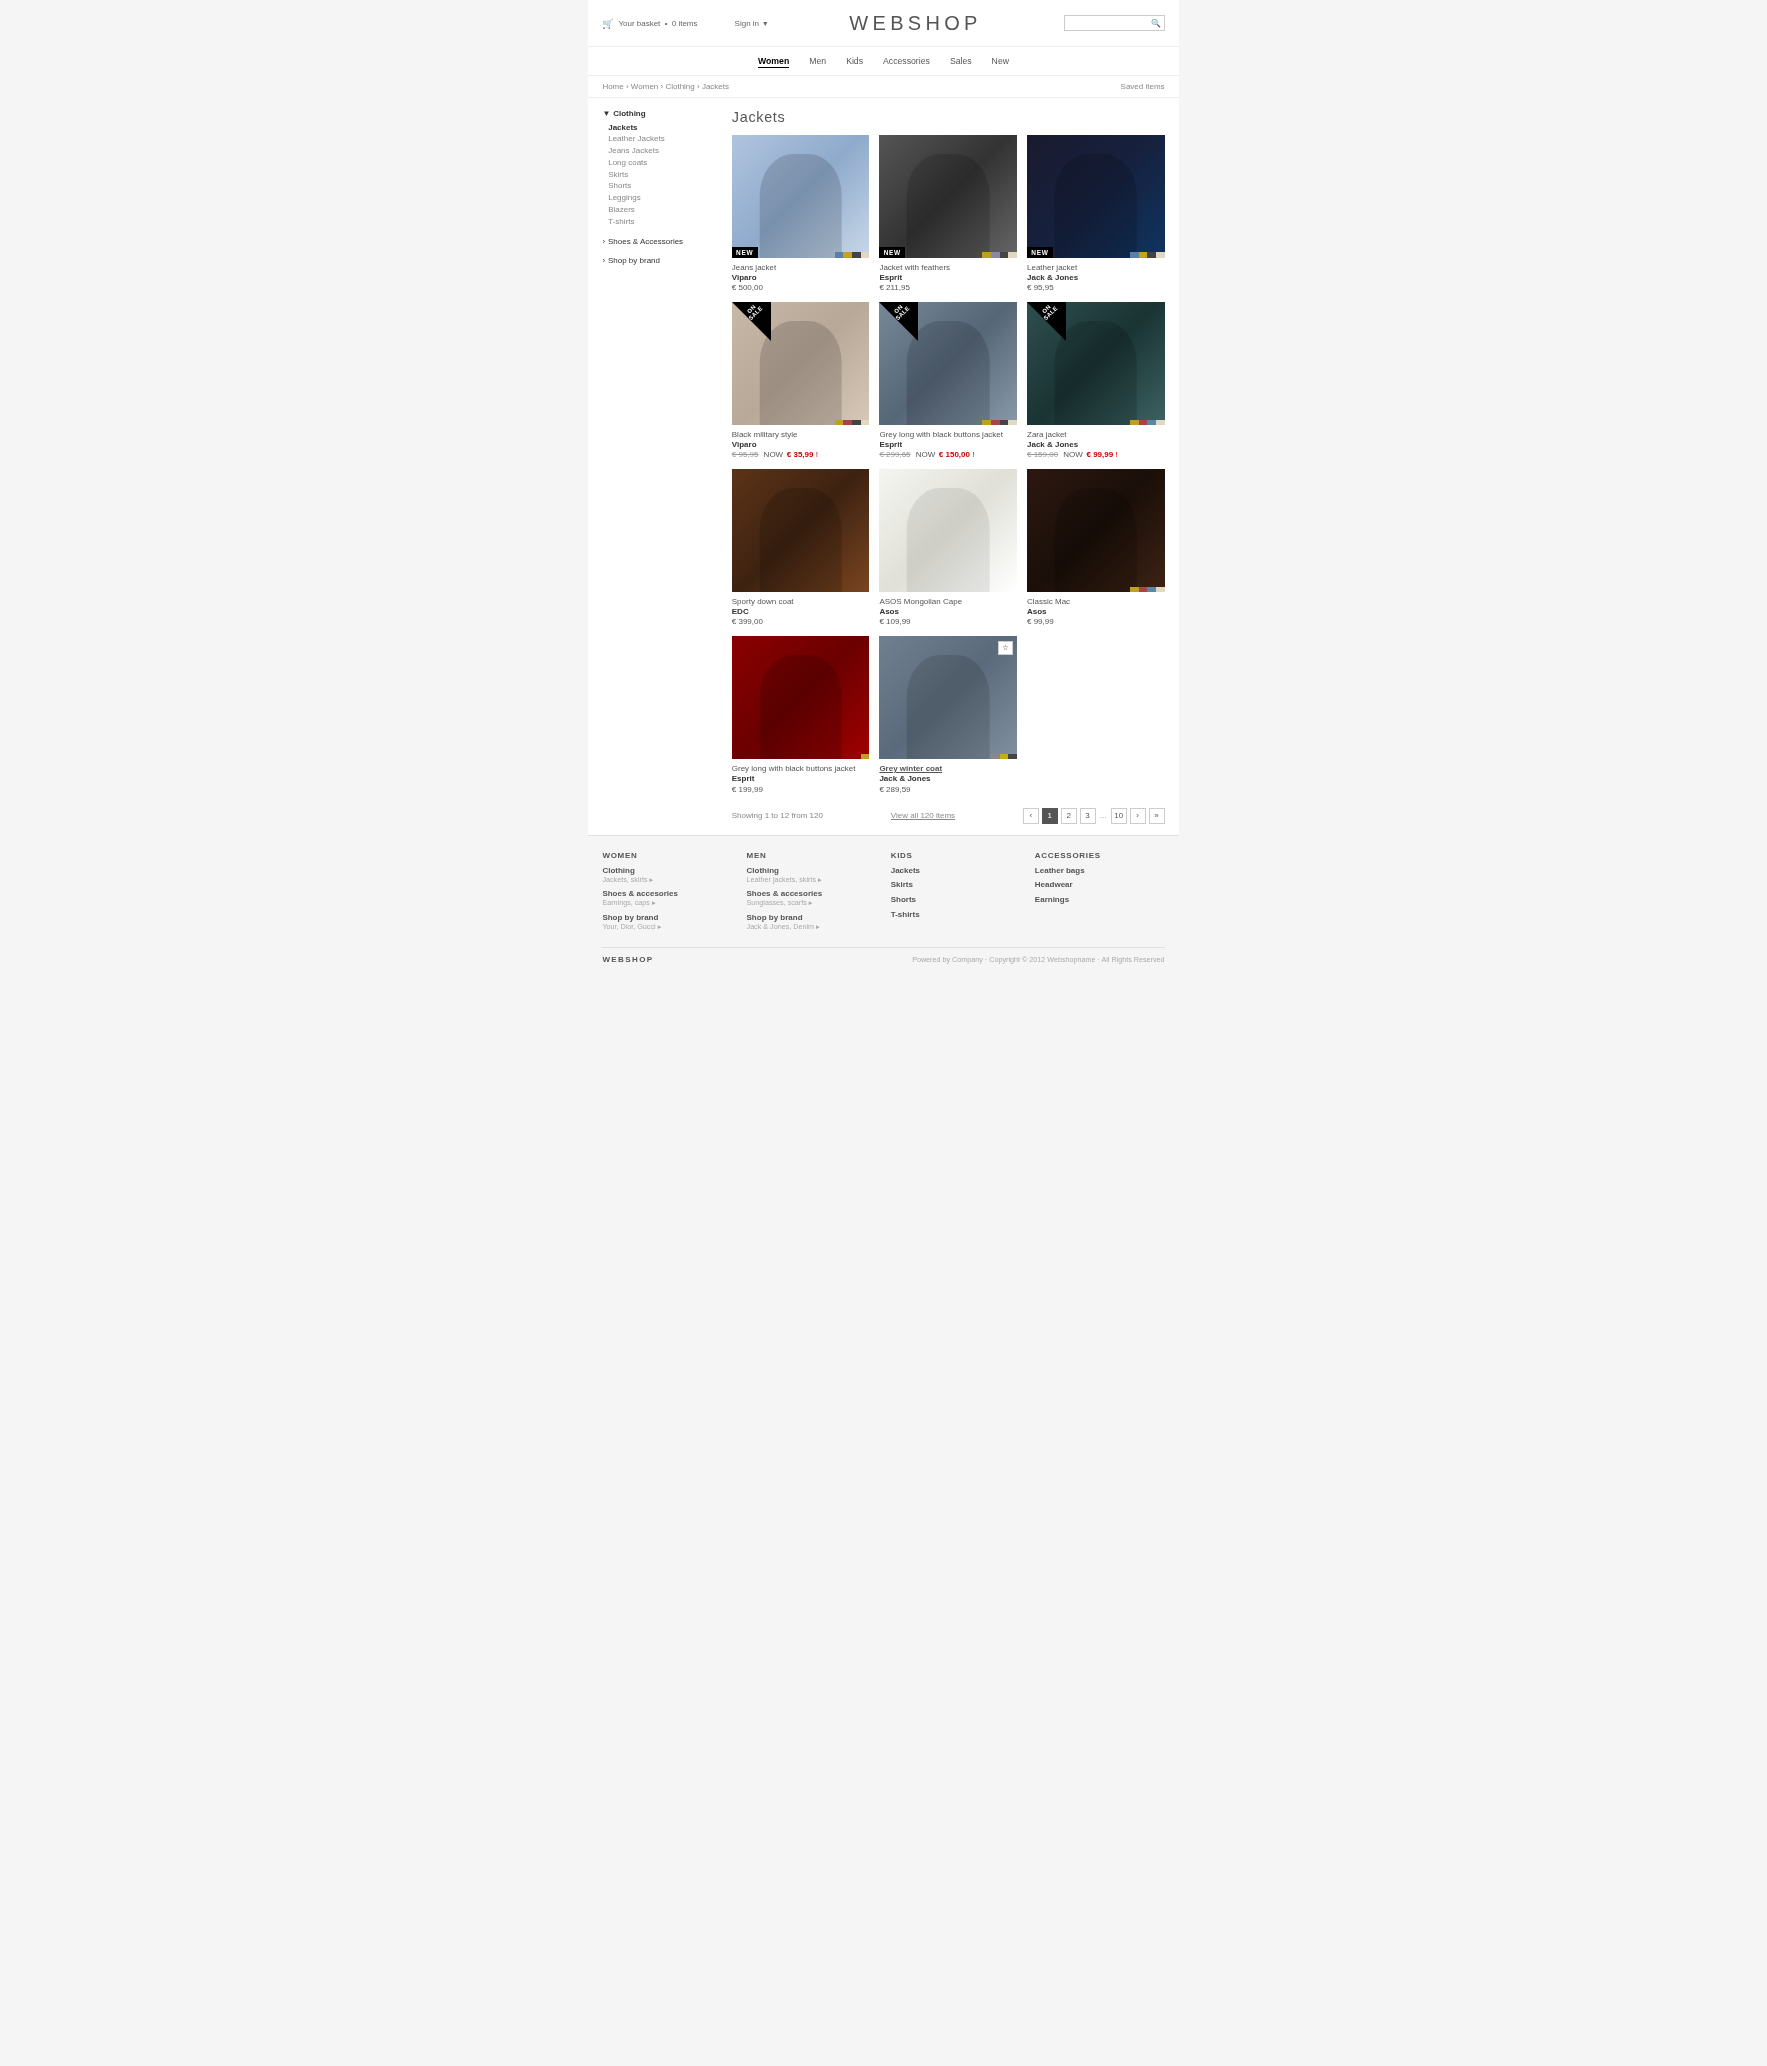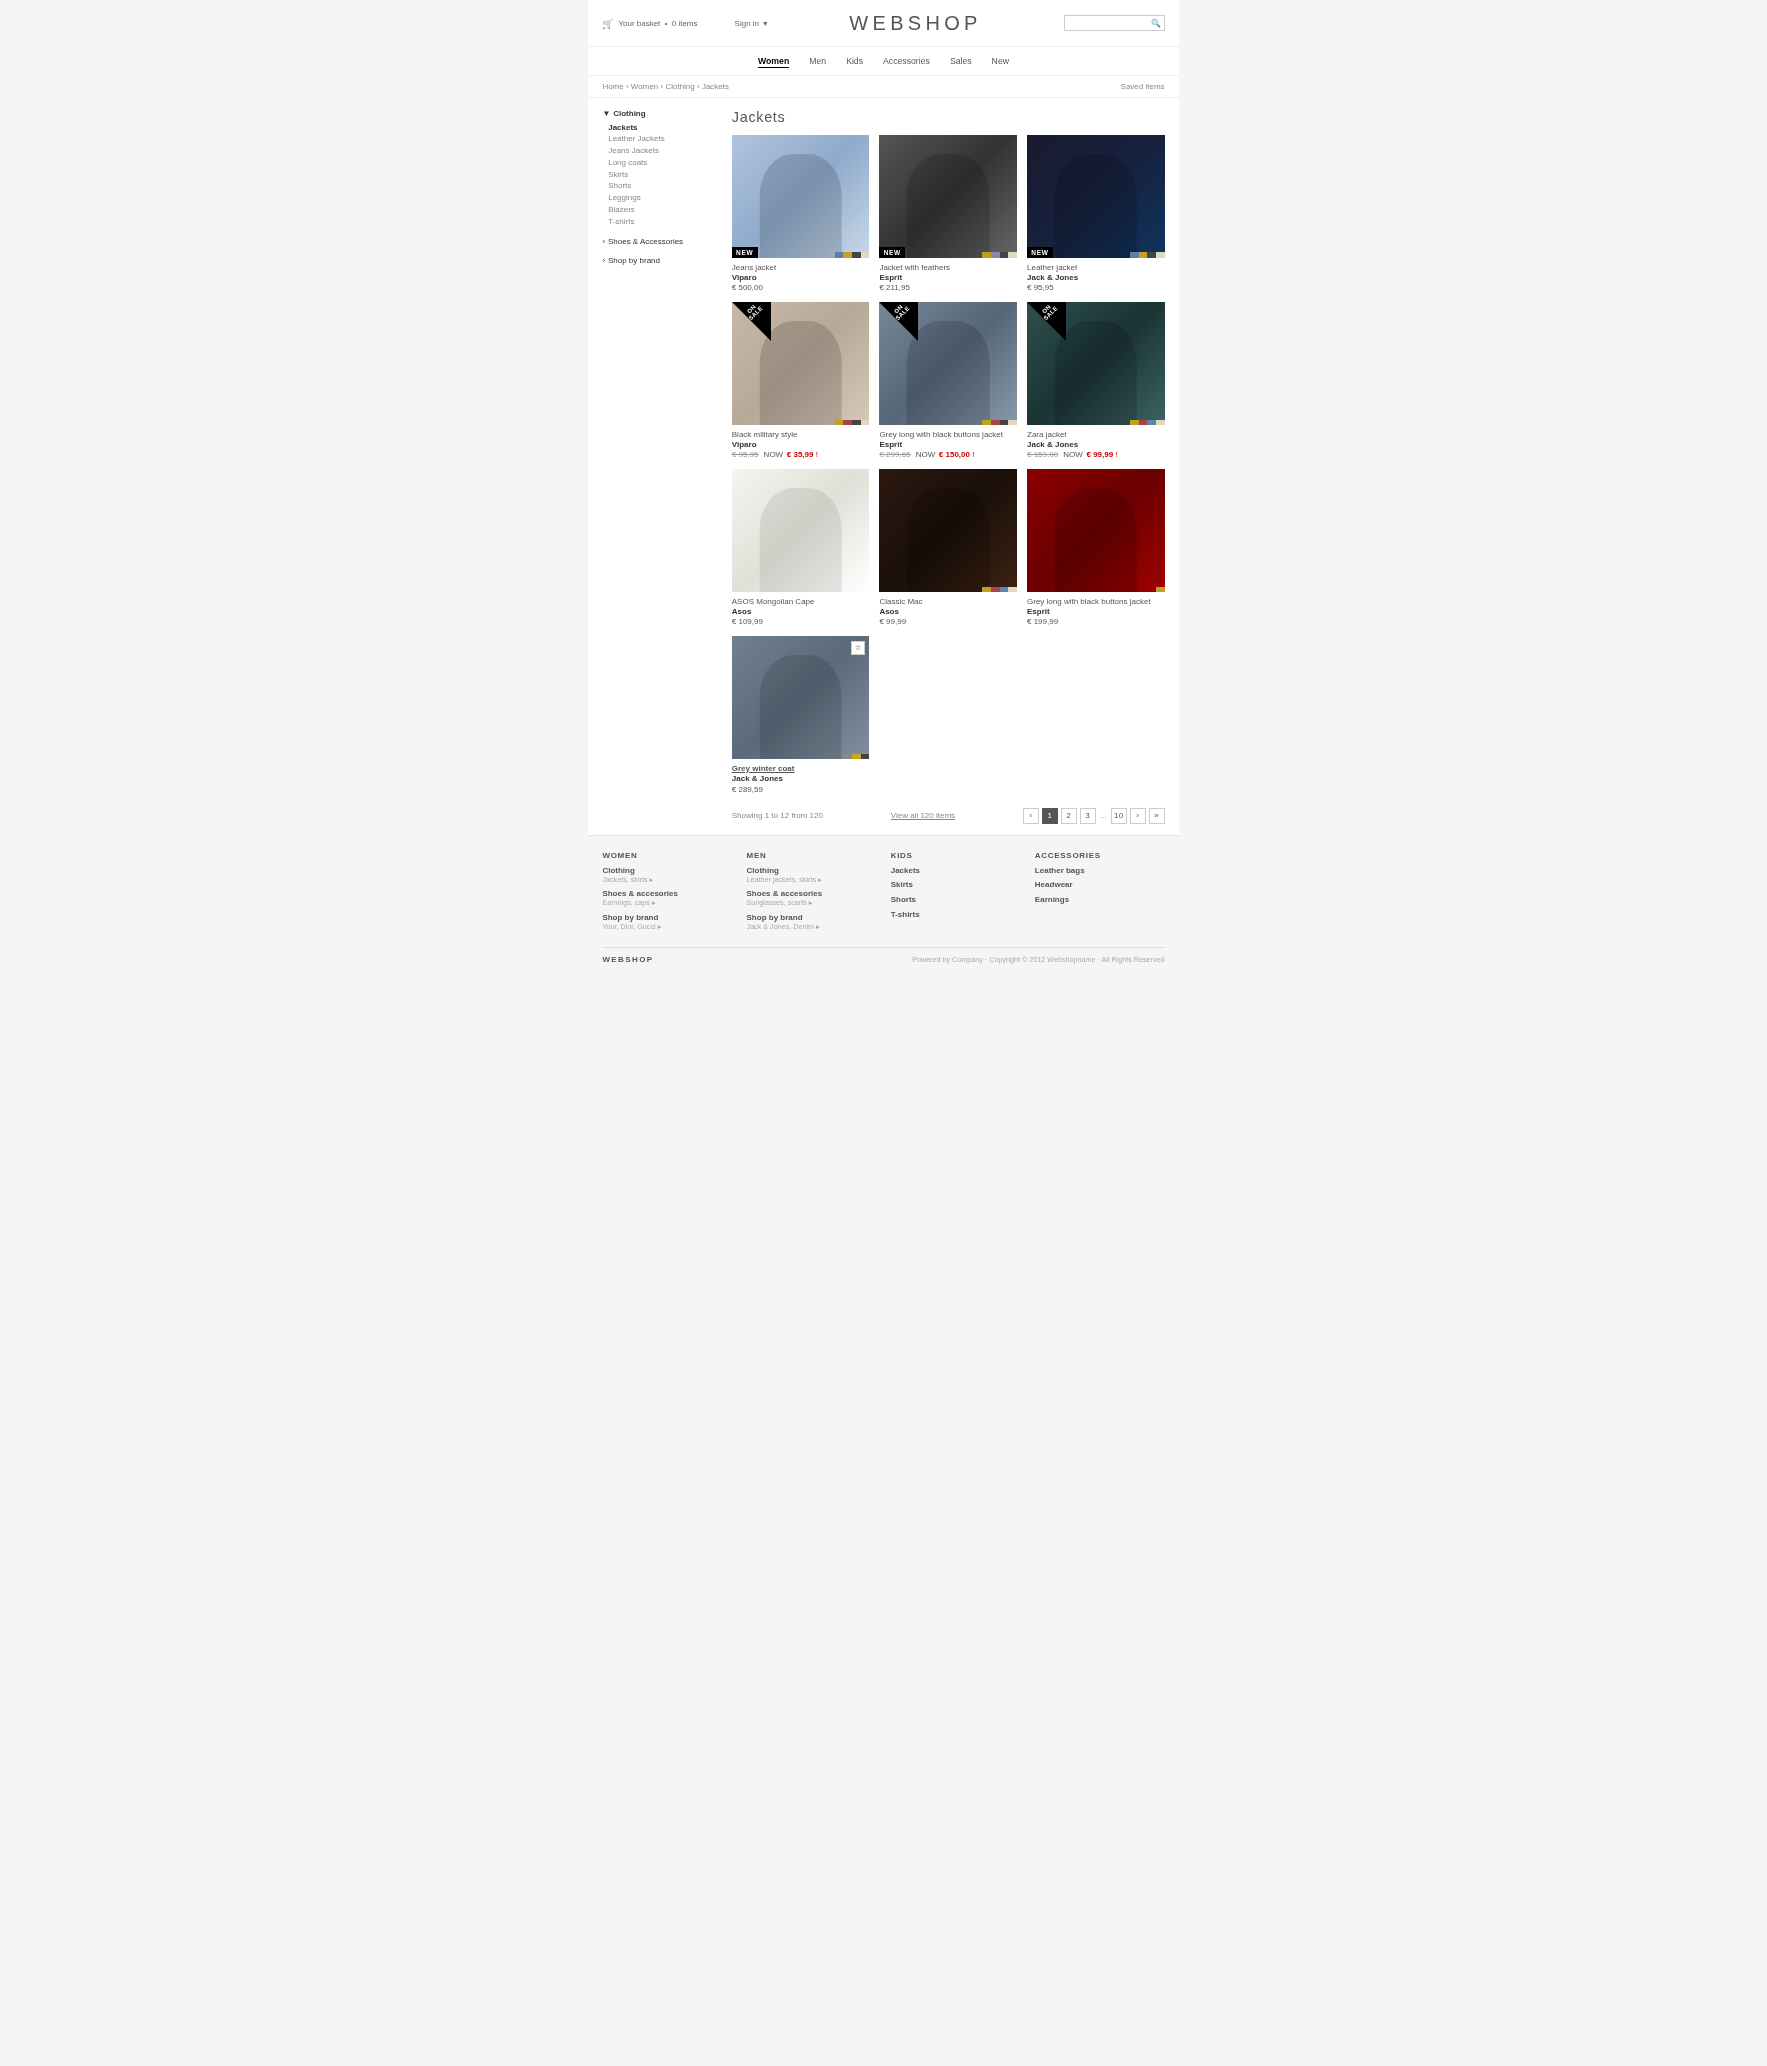--- a/index.html
+++ b/index.html
@@ -310,20 +310,30 @@
           <div class="product-name">Zara jacket</div>
           <div class="product-brand">Jack &amp; Jones</div>
           <div class="product-price">
             <span class="old-price">€ 159,00</span>
             <span class="now-label">NOW</span>
             <span class="sale-price">€ 99,99</span>
             <span class="exclamation">!</span>
           </div>
         </div>
 
+        <div class="product-card">
+          <div class="product-image-wrap">
+            <div class="img-sim img-sim-7">
+              <div class="person-silhouette"></div>
+            </div>
+          </div>
+          <div class="product-name">Sporty down coat</div>
+          <div class="product-brand">EDC</div>
+          <div class="product-price">€ 399,00</div>
+        </div>
 
 
         <div class="product-card">
           <div class="product-image-wrap">
             <div class="img-sim img-sim-9">
               <div class="person-silhouette" style="background:rgba(0,0,0,0.08);"></div>
             </div>
           </div>
           <div class="product-name">ASOS Mongolian Cape</div>
           <div class="product-brand">Asos</div>

